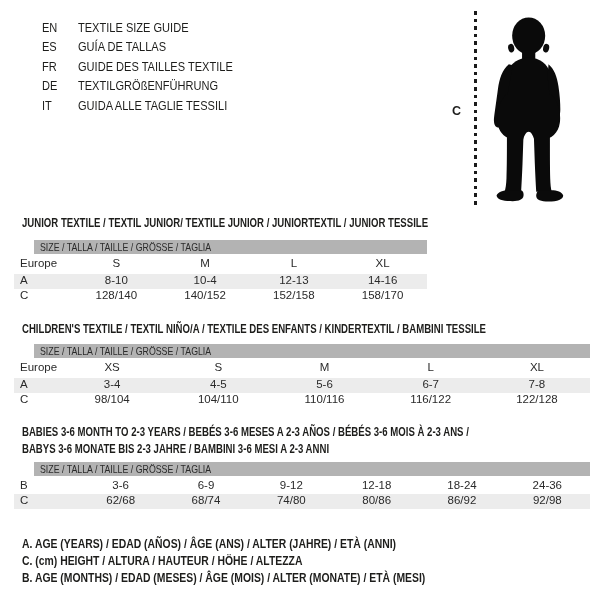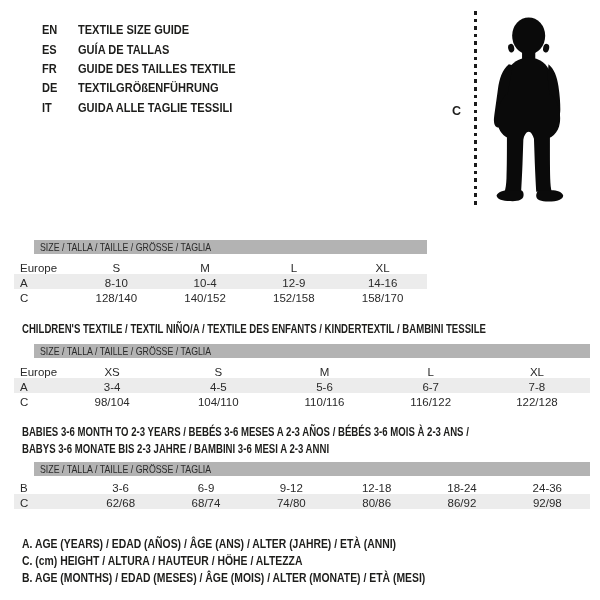--- a/index.html
+++ b/index.html
@@ -4,21 +4,21 @@
 <style>
   html,body { margin:0; padding:0; background:#ffffff; }
   #canvas {
     position:relative; width:600px; height:600px; background:#ffffff;
     font-family:"Liberation Sans", sans-serif; color:#1d1d1b; overflow:hidden;
   }
   .cond { display:inline-block; transform:scaleX(0.8); transform-origin:0 50%; white-space:nowrap; }
 
   
   .langs { position:absolute; left:22px; top:20px; }
-  .lang-row { display:flex; height:19.4px; align-items:center; font-size:13px; font-weight:bold;padding-left:20px; }
+  .lang-row { display:flex; height:19.4px; align-items:flex-start; font-size:13px; font-weight:normal;padding-left:20px; }
   .lang-code { width:36px; }
   .lang-code .cond, .lang-label .cond { transform:scaleX(0.85); }
 
   
   .dotline {
     position:absolute; left:474px; top:11px; width:2.5px; height:197px;
     background-image:repeating-linear-gradient(to bottom,#1a1a1a 0px,#1a1a1a 3.6px,transparent 3.6px,transparent 7.6px);
   }
   .height-label { position:absolute; left:452px; top:104px; font-size:12.5px; font-weight:600; }
   .baby-svg { position:absolute; left:489px; top:11px; width:85px; height:198px; }
@@ -29,21 +29,21 @@
   
   .tblock { position:absolute; }
   #t0 { left:14px; top:240px; width:413px; }
   #t1 { left:14px; top:344px; width:576px; }
   #t2 { left:14px; top:462px; width:576px; }
   .band {
     height:14px; background:#b3b3b3; margin-bottom:3px;
     display:flex; align-items:center; padding-left:6px;
     font-size:11px; color:#2a2a2a;margin-left:20px;
   }
-  .trow { display:flex; align-items:flex-end; font-size:11.5px; color:#2a2a2a; }
+  .trow { display:flex; align-items:flex-start; font-size:11.5px; color:#2a2a2a; }
   .trow.cols { height:17px; }
   .trow.data { height:15px; }
   .trow.shaded { background:#ececec; }
   .cl { padding-left:6px; text-align:left; }
   #t0 .cl { width:52px; }
   #t1 .cl { width:39px; }
   #t2 .cl { width:58px; }
   .cv { flex:1; text-align:center; }
 
   #title0 { left:22px; top:215px; }
@@ -94,36 +94,37 @@
     <path d="M21,51 C14,57 11,66 9.5,77 C8,88 6.5,99 5.5,106 C4.5,113 6,117.5 9.5,118 C13,118.5 15.5,115 16,109 C17,99 18.5,88 20.5,78 C22.5,68 24.5,57 25,52 Z"></path>
     <path d="M63,51 C69,56 72,64 73.5,74 C75,84 75.5,92 75.5,99 C75.5,106 73.5,110.5 69.5,110.5 C65.5,110.5 64,106 64.3,100 C64.8,90 63.5,75 62,65 Z"></path>
     <ellipse cx="70" cy="104" rx="5" ry="7"></ellipse>
     <path d="M18,83 C11,90 7.5,102 9,113 C10.5,124 18,130.5 28,131 L36,131 C37.5,126 39.5,122.5 42,122.5 C44.5,122.5 46.5,126 48,131 L56,131 C66,130.5 73.5,124 75,113 C76.5,102 73,90 66,83 Z"></path>
     <path d="M19,127 C19,145 19,160 18.5,172 C18.3,178 17.5,183 16.5,186 L34,186 C34.5,178 35,168 35.5,156 L36.5,127 Z"></path>
     <path d="M47.5,127 L48.5,156 C49,168 49.5,178 50,186 L66.5,186 C65.5,183 65,178 64.8,172 C64.5,160 64.5,145 64.5,127 Z"></path>
     <path d="M8,190 C9.5,186.5 15,184.5 21,184.5 L33,184.5 C36,184.5 37,187 36.5,190.5 C36,194 32,196 25,196 C16,196 8.5,194.5 8,190 Z"></path>
     <path d="M50,190.5 C50,187 51.5,184.5 55,184.5 L66,184.5 C72,184.5 77.5,186.5 78.5,190 C79,194 72,196.5 63,196.5 C55,196.5 50,194.5 50,190.5 Z"></path>
   </svg>
 
+  <h2 class="tbl-title" id="title0"><span class="cond">JUNIOR TEXTILE / TEXTIL JUNIOR/ TEXTILE JUNIOR / JUNIORTEXTIL / JUNIOR TESSILE</span></h2>
   <div class="tblock" id="t0">
       <div class="band">
         <span class="cond">SIZE / TALLA / TAILLE / GRÖSSE / TAGLIA</span>
       </div>
       <div class="trow cols">
         <div class="cl">Europe</div>
         <div class="cv">S</div>
         <div class="cv">M</div>
         <div class="cv">L</div>
         <div class="cv">XL</div>
       </div>
       <div class="trow data shaded">
         <div class="cl">A</div>
         <div class="cv">8-10</div>
         <div class="cv">10-4</div>
-        <div class="cv">12-9</div>
+        <div class="cv">12-13</div>
         <div class="cv">14-16</div>
       </div>
       <div class="trow data">
         <div class="cl">C</div>
         <div class="cv">128/140</div>
         <div class="cv">140/152</div>
         <div class="cv">152/158</div>
         <div class="cv">158/170</div>
       </div>
     </div>

